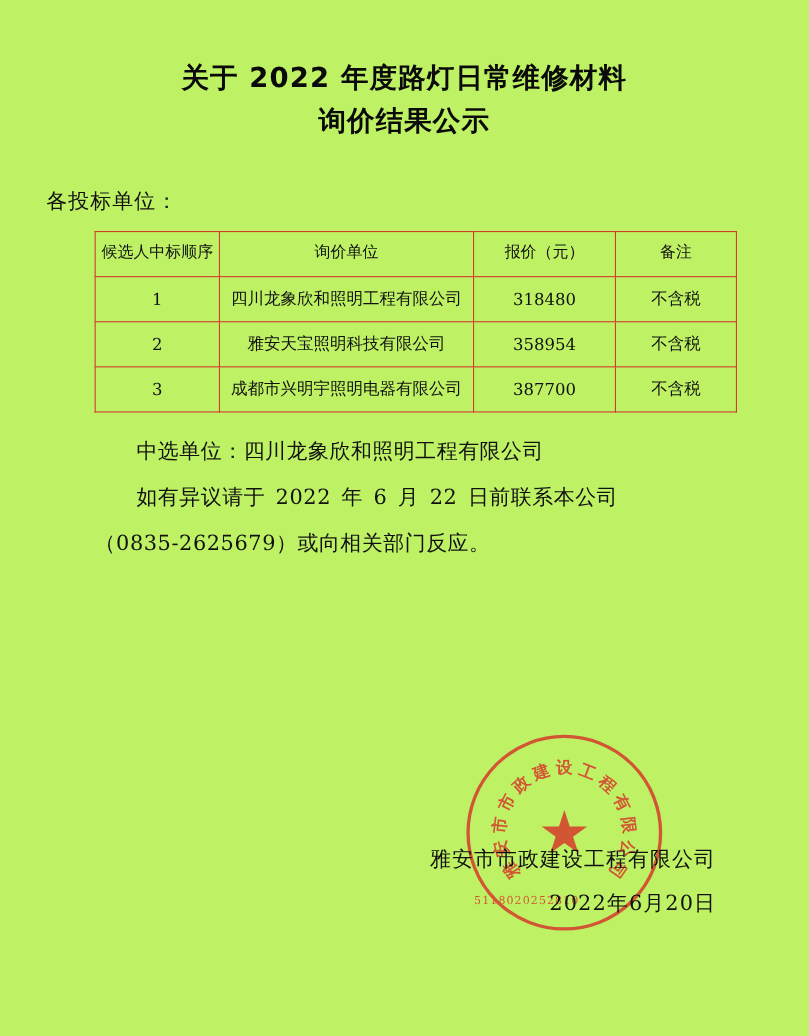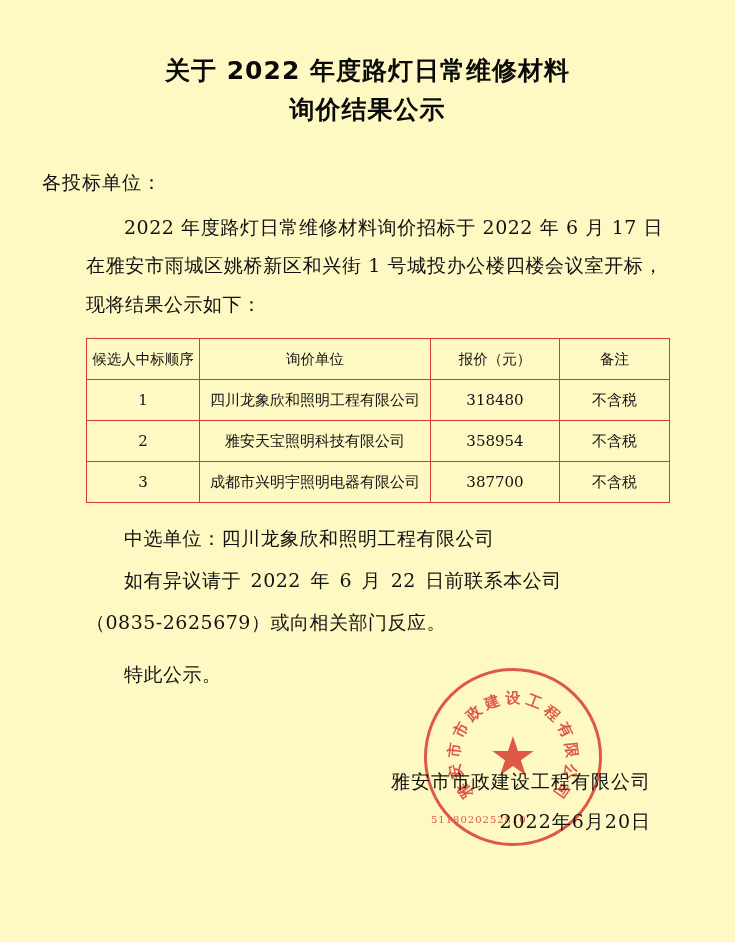--- a/index.html
+++ b/index.html
@@ -12,21 +12,21 @@
     height: 942px;
     position: relative;
     font-family: "DejaVu Serif", "Liberation Serif", serif;
     color: #111111;
     overflow: hidden;
   }
   .page {
     position: relative;
     width: 735px;
     height: 942px;
-    background: #fef9c3;
+    background: #bef264;
   }
   .doc-title {
     text-align: center;
     font-family: "DejaVu Sans", "Liberation Sans", sans-serif;
     font-weight: bold;
     font-size: 25px;
     line-height: 1.55;
     letter-spacing: 1px;
     color: #0a0a0a;
     padding: 52px 70px 0 70px;
@@ -161,21 +161,20 @@
 
 <div class="page">
 
   <div class="doc-title">
     <span class="title-line">关于 2022 年度路灯日常维修材料</span>
     <span class="title-line">询价结果公示</span>
   </div>
 
   <div class="salutation">各投标单位：</div>
 
-  <p class="body-para">2022 年度路灯日常维修材料询价招标于 2022 年 6 月 17 日在雅安市雨城区姚桥新区和兴街 1 号城投办公楼四楼会议室开标，现将结果公示如下：</p>
 
   <table class="result-table">
     <thead>
       <tr>
         <th class="col1">候选人中标顺序</th>
         <th class="col2">询价单位</th>
         <th class="col3">报价（元）</th>
         <th class="col4">备注</th>
       </tr>
     </thead>
@@ -198,21 +197,20 @@
         <td>387700</td>
         <td>不含税</td>
       </tr>
     </tbody>
   </table>
 
   <div class="after-table">
     <div class="p-winner">中选单位：四川龙象欣和照明工程有限公司</div>
     <div class="p-objection">如有异议请于 2022 年 6 月 22 日前联系本公司</div>
     <div class="p-objection2">（0835-2625679）或向相关部门反应。</div>
-    <div class="p-notice">特此公示。</div>
   </div>
 
   <div class="seal">
     <div class="seal-star">★</div>
     <div class="seal-text" id="seal-arc">
         <span style="transform: rotate(-125deg) translate(-50%, -68px);">雅</span>
         <span style="transform: rotate(-104.167deg) translate(-50%, -68px);">安</span>
         <span style="transform: rotate(-83.3333deg) translate(-50%, -68px);">市</span>
         <span style="transform: rotate(-62.5deg) translate(-50%, -68px);">市</span>
         <span style="transform: rotate(-41.6667deg) translate(-50%, -68px);">政</span>

